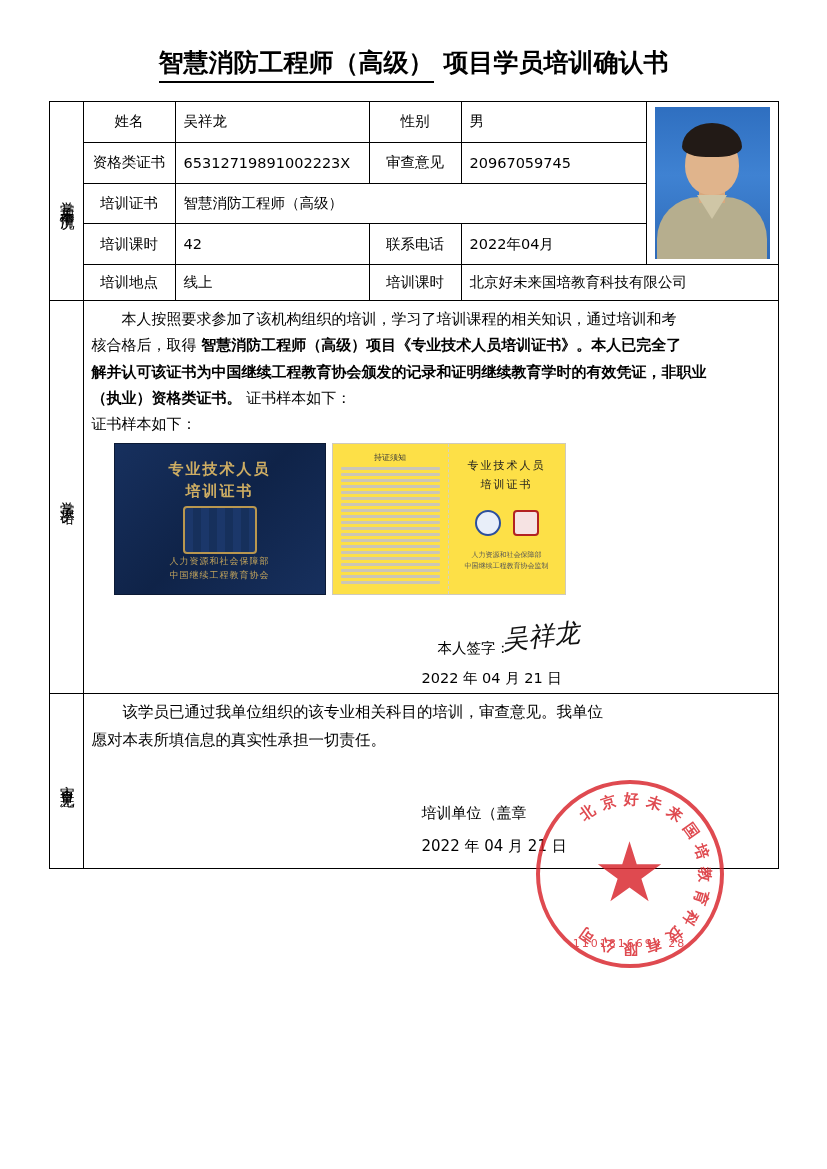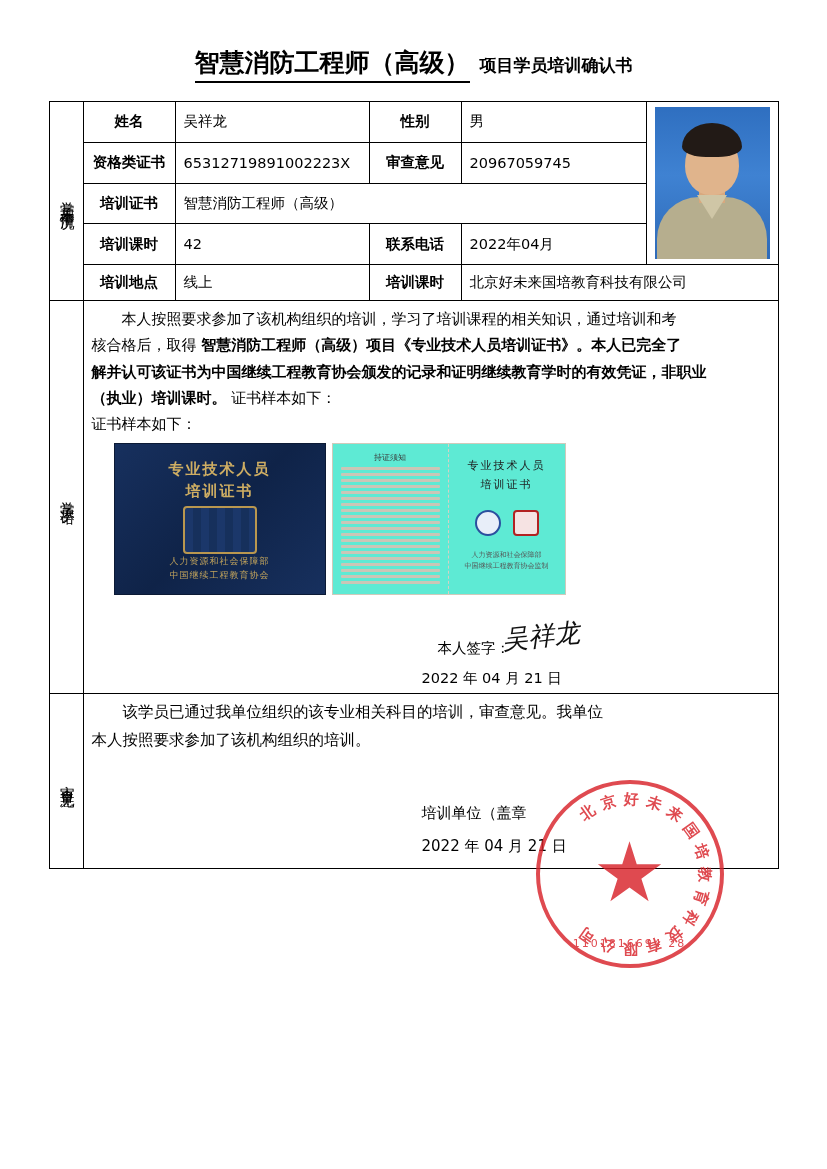--- a/index.html
+++ b/index.html
@@ -26,21 +26,21 @@
     padding-bottom: 18px;
   }
   .title-main {
     font-size: 25px;
     font-weight: bold;
     border-bottom: 2px solid #000;
     padding-bottom: 2px;
     letter-spacing: 0px;
   }
   .title-sub {
-    font-size: 17px;
+    font-size: 25px;
     font-weight: bold;
     margin-left: 10px;
   }
   table.main {
     border-collapse: collapse;
     width: 729px;
     margin: 0 auto;
     table-layout: fixed;
   }
   table.main td {
@@ -60,21 +60,20 @@
   .vtext {
     writing-mode: vertical-rl;
     text-orientation: upright;
     letter-spacing: 3px;
     display: inline-block;
     line-height: 1.3;
   }
   td.lbl {
     text-align: center;
     width: 92px;
-    font-weight: bold;
   }
   td.val { text-align: left; }
   .photo-cell {
     width: 132px;
     padding: 0;
     vertical-align: top;
     position: relative;
   }
   .photo {
     width: 100%;
@@ -176,21 +175,21 @@
     position: absolute; bottom: 26px; left: 0; right: 0;
     text-align: center; font-size: 9px; color: #c2a45c; letter-spacing: 1px;
   }
   .cert-blue .cb-b2 {
     position: absolute; bottom: 12px; left: 0; right: 0;
     text-align: center; font-size: 9px; color: #c2a45c; letter-spacing: 1px;
   }
   .cert-white {
     width: 234px;
     height: 152px;
-    background: #5eead4;
+    background: #fde047;
     border: 1px solid #cfcabb;
     display: flex;
     position: relative;
   }
   .cw-left {
     width: 50%;
     padding: 8px 6px;
     border-right: 1px dashed #d5d0c2;
   }
   .cw-left .cw-h {
@@ -349,21 +348,21 @@
           <span class="vtext">学员承诺</span>
         </td>
         <td class="promise-cell" colspan="5">
           <div class="p-text">
             <div class="p-indent">本人按照要求参加了该机构组织的培训，学习了培训课程的相关知识，通过培训和考</div>
             <div>
               <span>核合格后，取得 </span><span class="p-bold">智慧消防工程师（高级）项目《专业技术人员培训证书》。本人已完全了</span>
             </div>
             <div class="p-bold">解并认可该证书为中国继续工程教育协会颁发的记录和证明继续教育学时的有效凭证，非职业</div>
             <div>
-              <span class="p-bold">（执业）培训课时。</span><span> 证书样本如下：</span>
+              <span class="p-bold">（执业）资格类证书。</span><span> 证书样本如下：</span>
             </div>
             <div>证书样本如下：</div>
           </div>
 
           <div class="certs">
             <div class="cert-blue">
               <div class="cb-t1">专业技术人员</div>
               <div class="cb-t2">培训证书</div>
               <div class="cb-emblem"></div>
               <div class="cb-b1">人力资源和社会保障部</div>
@@ -420,21 +419,21 @@
         </td>
       </tr>
 
       <tr>
         <td class="vlabel">
           <span class="vtext">审查意见</span>
         </td>
         <td class="review-cell" colspan="5">
           <div class="r-text">
             <div class="p-indent">该学员已通过我单位组织的该专业相关科目的培训，审查意见。我单位</div>
-            <div>本人按照要求参加了该机构组织的培训。</div>
+            <div>愿对本表所填信息的真实性承担一切责任。</div>
           </div>
           <div class="r-sign">
             <div>培训单位（盖章</div>
             <div>2022 年 04 月 21 日</div>
           </div>
           <div class="stamp">
             <div class="star"></div>
             <div class="ring-text" id="stamp-ring">
                 <span style="transform: rotate(-125deg) translate(76px) rotate(90deg) translate(-7px, -8px);">北</span>
                 <span style="transform: rotate(-107.143deg) translate(76px) rotate(90deg) translate(-7px, -8px);">京</span>

